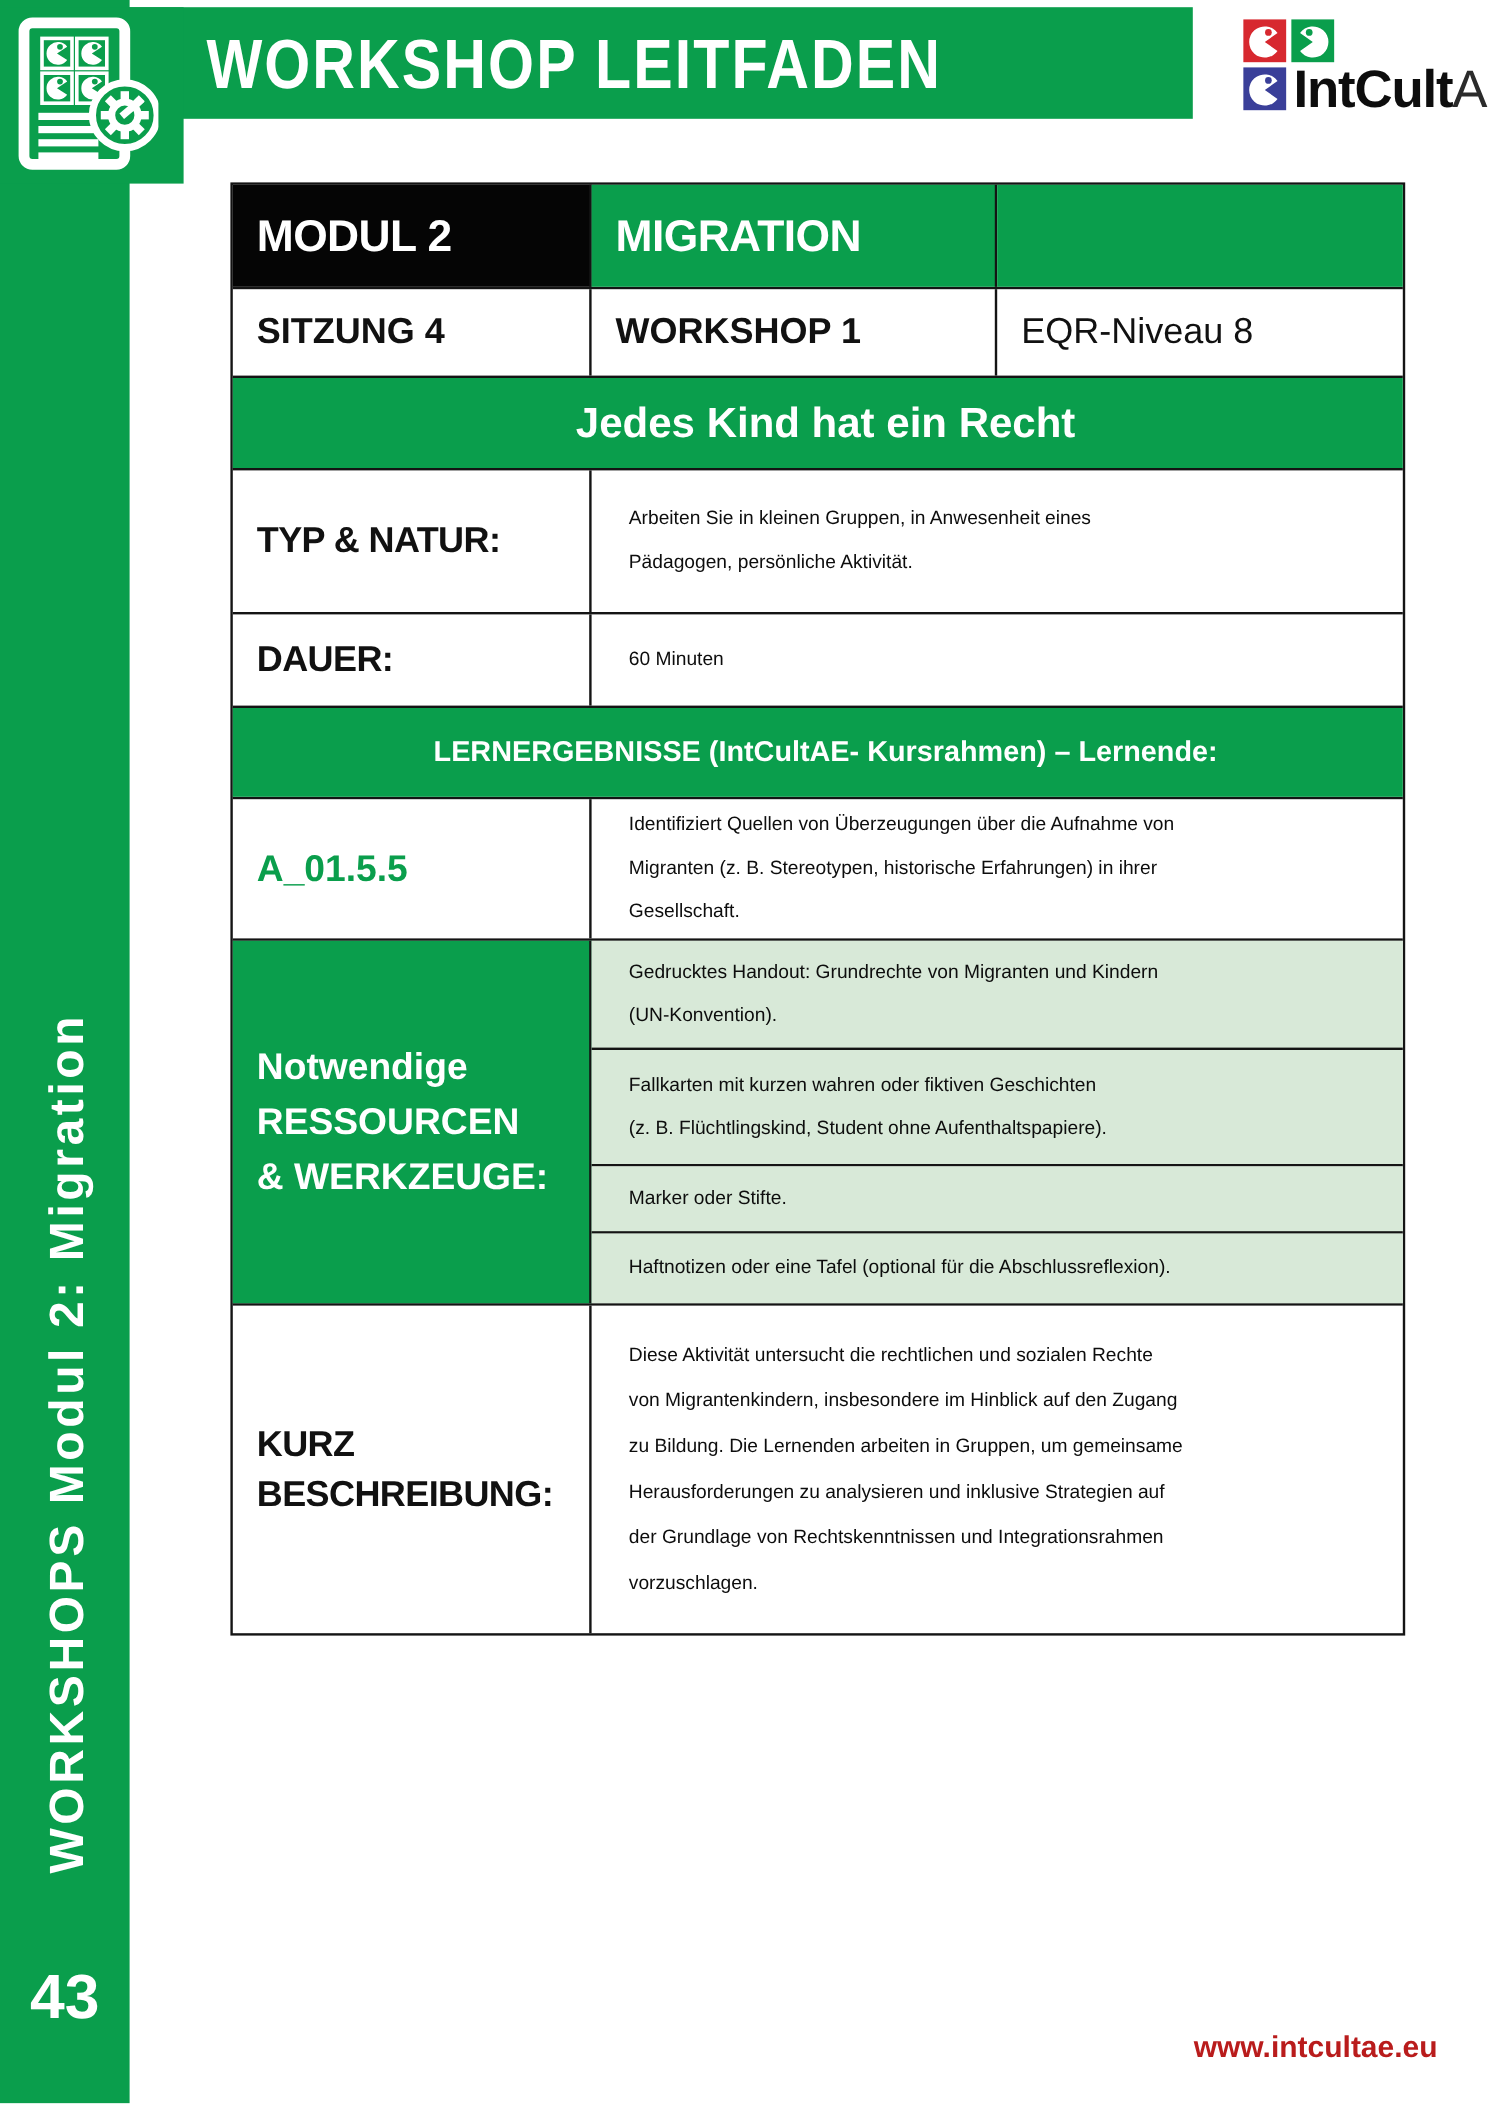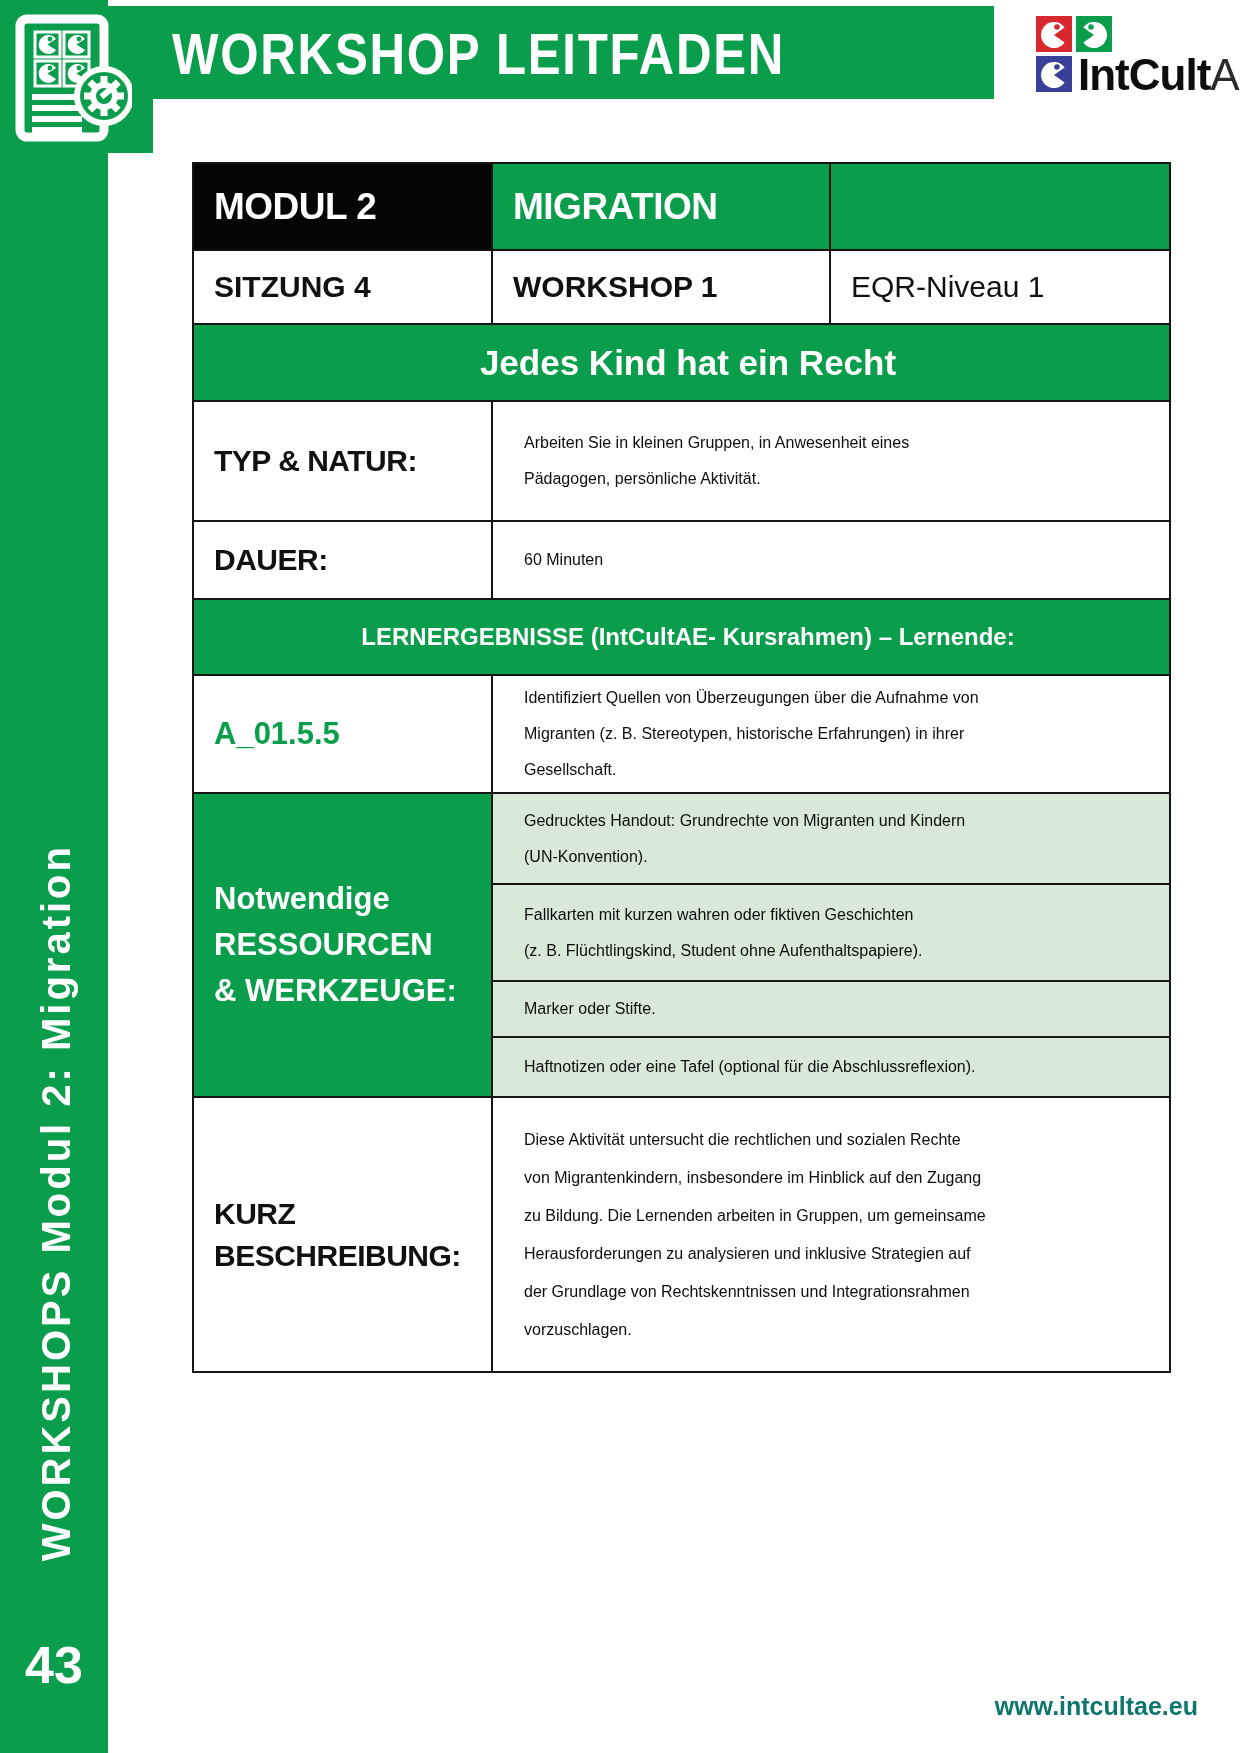--- a/index.html
+++ b/index.html
@@ -11,21 +11,21 @@
   .icon-plate{position:absolute;left:0;top:6px;width:153px;height:147px;}
   .doc-icon{position:absolute;left:14px;top:14px;}
   .page-title{position:absolute;left:172px;top:20px;font-size:58px;font-weight:bold;color:#fff;
               letter-spacing:2px;transform:scaleX(.85);transform-origin:left top;white-space:nowrap;}
   
   .logo-tile{position:absolute;width:36px;height:36px;}
   .logo-wordmark{position:absolute;left:1078px;top:50px;font-size:44px;white-space:nowrap;}
   .logo-wordmark .b{font-weight:bold;color:#0d0d0d;letter-spacing:-1px;}
   .logo-wordmark .l{font-weight:200;color:#2b2b2b;letter-spacing:0;}
   
-  .doc-table{position:absolute;left:192px;top:162px;width:979px;border:2px solid #141414;box-sizing:border-box;}
+  .doc-table{position:absolute;left:192px;top:152px;width:979px;border:2px solid #141414;box-sizing:border-box;}
   .tr{display:flex;border-bottom:2px solid #141414;box-sizing:border-box;}
   .tr:last-child{border-bottom:none;}
   .td{box-sizing:border-box;display:flex;align-items:center;border-right:2px solid #141414;}
   .td:last-child{border-right:none;}
   .c1{width:299px;flex:0 0 auto;}
   .c2{width:338px;flex:0 0 auto;}
   .c3{flex:1 1 auto;}
   .cspan{flex:1 1 auto;}
   .black-cell{background:#050505;color:#fff;}
   .green-cell{background:#0a9e4c;color:#fff;}
@@ -40,21 +40,21 @@
   .res-label{font-size:31px;font-weight:bold;color:#fff;line-height:46px;padding-left:20px;white-space:pre-line;}
   .res-col{flex:1 1 auto;display:flex;flex-direction:column;}
   .res-item{display:flex;align-items:center;border-bottom:2px solid #141414;box-sizing:border-box;}
   .res-item:last-child{border-bottom:none;}
   .desc-text{line-height:38px;}
   
   .vertical-label{position:absolute;left:34px;bottom:192px;writing-mode:vertical-rl;transform:rotate(180deg);
                   color:#fff;font-weight:bold;font-size:40px;letter-spacing:3px;white-space:nowrap;}
   .page-number{position:absolute;left:0;width:108px;bottom:58px;text-align:center;
                color:#fff;font-weight:bold;font-size:52px;}
-  .site-url{position:absolute;right:42px;top:1692px;font-size:25px;font-weight:bold;color:#0f766e;}
+  .site-url{position:absolute;right:42px;top:1692px;font-size:25px;font-weight:bold;color:#b91c1c;}
 </style>
 </head>
 <body>
 
 <div class="page">
 
   <div class="sidebar-strip green"></div>
   <div class="header-band green"></div>
   <div class="icon-plate green"></div>
 
@@ -142,21 +142,21 @@
 
     <div class="tr" style="height:87px">
       <div class="td c1 black-cell hd">MODUL 2</div>
       <div class="td c2 green-cell hd">MIGRATION</div>
       <div class="td c3 green-cell"></div>
     </div>
 
     <div class="tr" style="height:74px">
       <div class="td c1 sub bold">SITZUNG 4</div>
       <div class="td c2 sub bold">WORKSHOP 1</div>
-      <div class="td c3 sub">EQR-Niveau 1</div>
+      <div class="td c3 sub">EQR-Niveau 8</div>
     </div>
 
     <div class="tr" style="height:77px">
       <div class="td cspan green-cell banner" style="font-size:35px">Jedes Kind hat ein Recht</div>
     </div>
 
     <div class="tr" style="height:120px">
       <div class="td c1 label">TYP &amp; NATUR:</div>
       <div class="td cspan body-text">Arbeiten Sie in kleinen Gruppen, in Anwesenheit eines
 Pädagogen, persönliche Aktivität.</div>

